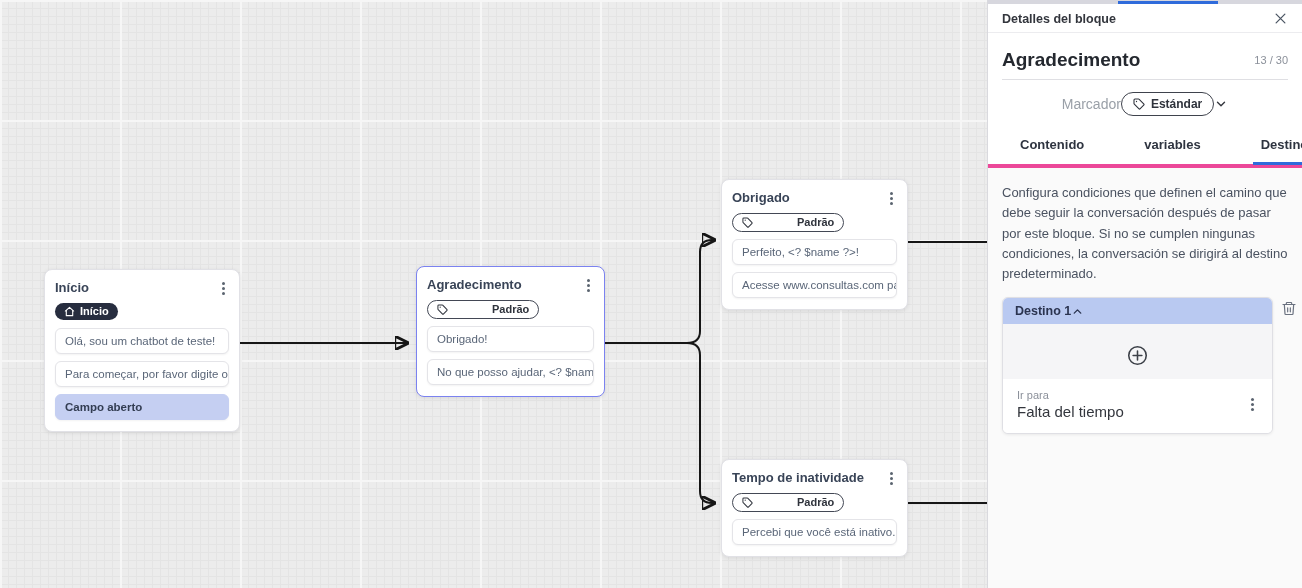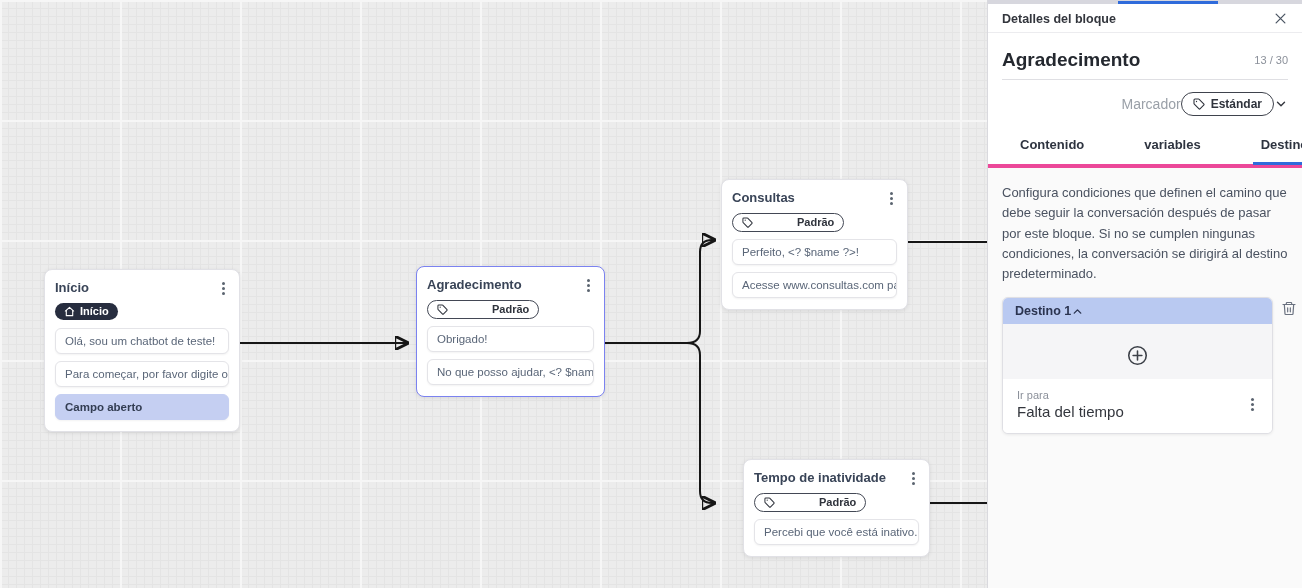--- a/index.html
+++ b/index.html
@@ -44,21 +44,21 @@
   .topstrip { position:relative; height:4px; background:#d7d7de; }
   .topstrip b { position:absolute; left:130px; top:1px; width:100px; height:3px; background:#2f6bdb; }
   .panel-header { display:flex; justify-content:space-between; align-items:center;
                   padding:7px 14px 6px; border-bottom:1px solid #ececef; }
   .panel-header span { font-size:12.5px; font-weight:700; color:#33363d; }
   .icon-btn { display:inline-flex; cursor:pointer; color:#4b5563; }
   .title-row { display:flex; justify-content:space-between; align-items:center; padding:16px 14px 0; }
   .block-name { font-size:19px; font-weight:600; color:#24282f; }
   .counter { font-size:11px; color:#8b909a; }
   .title-divider { margin:8px 14px 0; border-bottom:1px solid #dfdfe3; }
-  .marker-row { display:flex; justify-content:flex-end; align-items:center; padding:12px 14px 6px; }
+  .marker-row { display:flex; justify-content:center; align-items:center; padding:12px 14px 6px; }
   .marker-ph { font-size:14px; color:#9aa0a8; }
   .marker-right { display:flex; align-items:center; }
   .pill { display:inline-flex; align-items:center; gap:6px; border:1.5px solid #3f434d; border-radius:14px;
           padding:4px 11px; font-size:12px; font-weight:700; color:#2f333c; cursor:pointer; background:#fff; }
   .tabs-row { display:flex; align-items:center; padding:0 6px 0 20px; border-bottom:4px solid #ec4899; margin-top:4px;gap:36px; }
   .tab { position:relative; display:flex; align-items:center; gap:6px; padding:10px 12px 11px;
          font-size:13px; font-weight:700; color:#2e3440; cursor:pointer; }
   .tab.active::after { content:""; position:absolute; left:4px; right:4px; bottom:-1px; height:3px; background:#2f6bdb; }
   .tab-badge { display:inline-flex; align-items:center; justify-content:center; width:17px; height:17px;
                border-radius:50%; background:#dcd7f8; color:#4a4a63; font-size:11px; font-weight:700; }
@@ -142,39 +142,39 @@
             <circle cx="7" cy="7" r="1.3" fill="#2f333c" stroke="none"></circle>
           </svg>
         <span>Padrão</span>
       </span>
       <div class="node-item"><span>Obrigado!</span></div>
       <div class="node-item"><span>No que posso ajudar, &lt;? $name ...</span></div>
     </div>
 
     <div class="node" style="left:721px;top:179px;width:187px;">
       <div class="node-head">
-        <span class="node-title">Consultas</span>
+        <span class="node-title">Obrigado</span>
         <span class="kebab">
             <i></i>
             <i></i>
             <i></i>
           </span>
       </div>
       <span class="badge outline">
         <svg width="11" height="11" viewBox="0 0 24 24" fill="none" stroke="#2f333c" stroke-width="2.2" stroke-linejoin="round">
             <path d="M21.4 11.6l-9-9A2 2 0 0 0 11 2H4a2 2 0 0 0-2 2v7c0 .53.21 1.04.59 1.41l9 9a2 2 0 0 0 2.82 0l7-7a2 2 0 0 0 0-2.81z"></path>
             <circle cx="7" cy="7" r="1.3" fill="#2f333c" stroke="none"></circle>
           </svg>
         <span>Padrão</span>
       </span>
       <div class="node-item"><span>Perfeito, &lt;? $name ?&gt;!</span></div>
       <div class="node-item"><span>Acesse www.consultas.com par...</span></div>
     </div>
 
-    <div class="node" style="left:743px;top:459px;width:187px;">
+    <div class="node" style="left:721px;top:459px;width:187px;">
       <div class="node-head">
         <span class="node-title">Tempo de inatividade</span>
         <span class="kebab">
             <i></i>
             <i></i>
             <i></i>
           </span>
       </div>
       <span class="badge outline">
         <svg width="11" height="11" viewBox="0 0 24 24" fill="none" stroke="#2f333c" stroke-width="2.2" stroke-linejoin="round">

